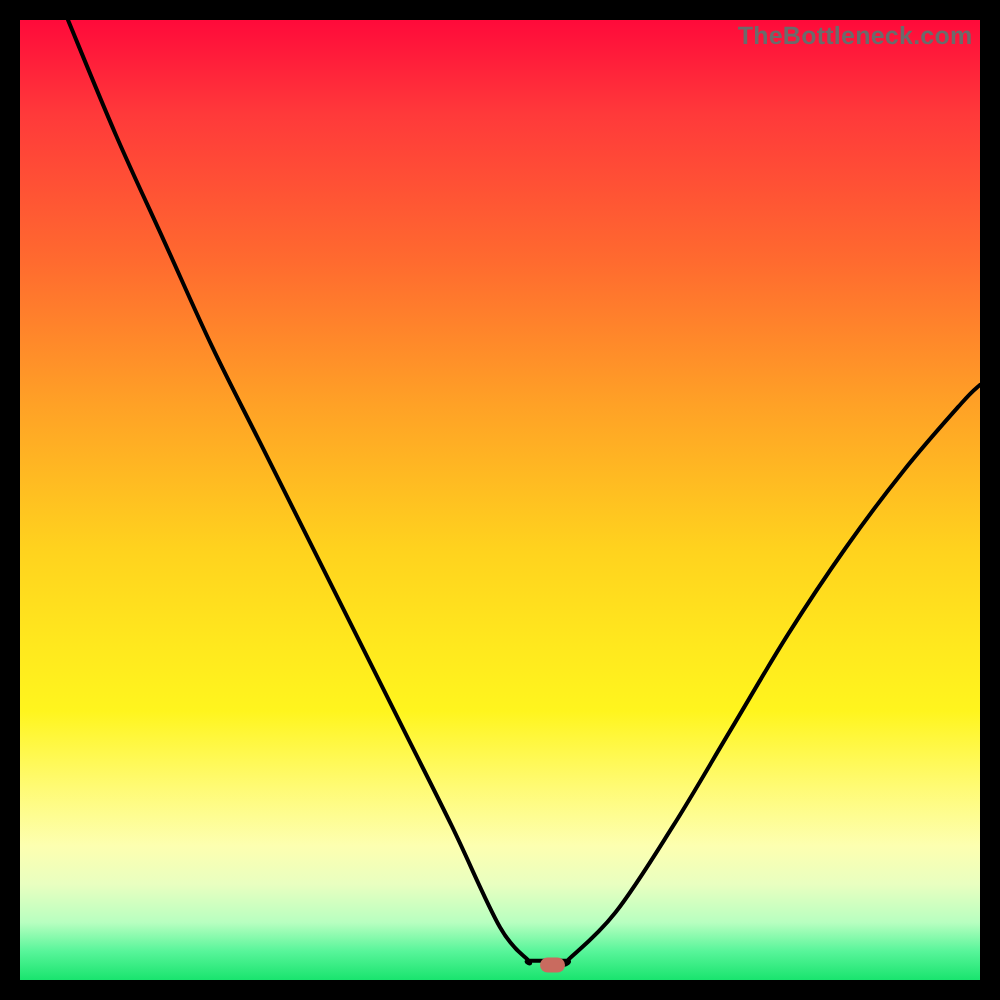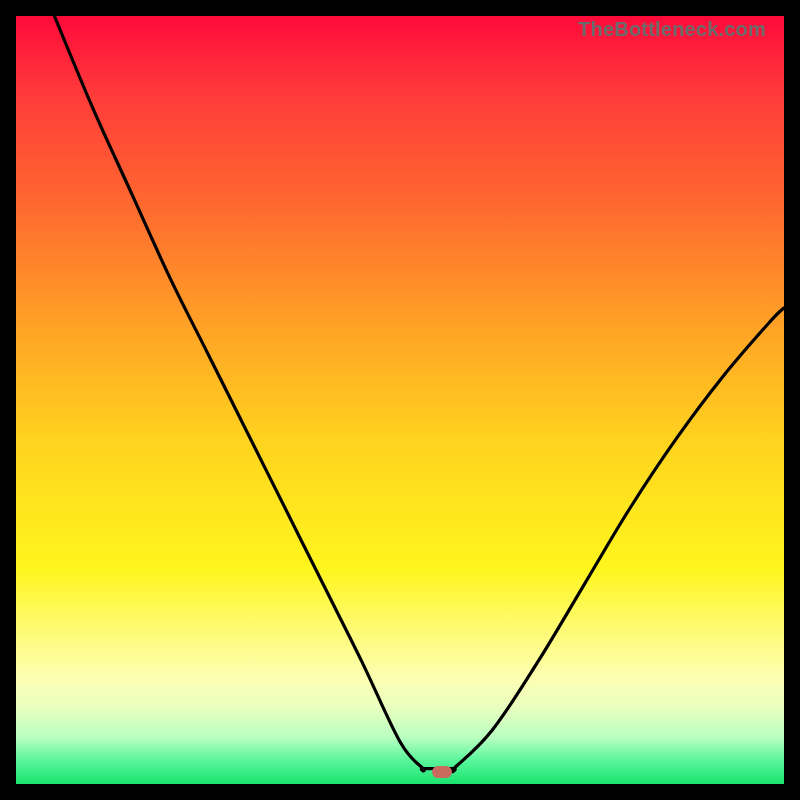--- a/index.html
+++ b/index.html
@@ -30,21 +30,21 @@
       #e9ffc0 90%,
       #b8ffc0 94%,
       #58f59a 97%,
       #19e46e 100%
     );
     overflow: hidden;
   }
   .watermark {
     position: absolute;
     top: 2px;
-    right: 18px;
+    right: 6px;
     font-family: Arial, Helvetica, sans-serif;
     font-size: 20px;
     font-weight: 600;
     color: #6b6b6b;
     letter-spacing: 0.2px;
     user-select: none;
     pointer-events: none;
   }
   svg.curve {
     position: absolute;

